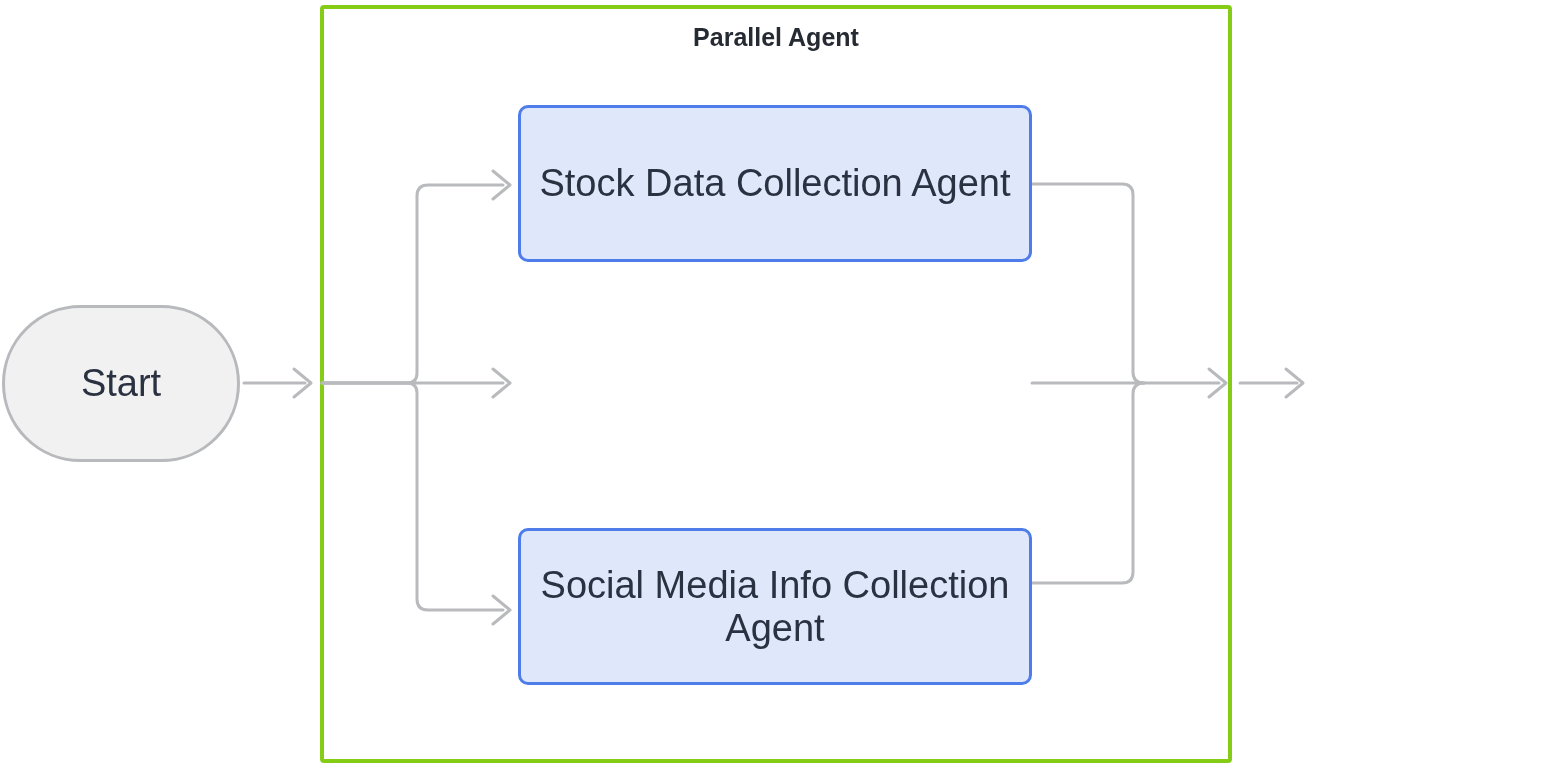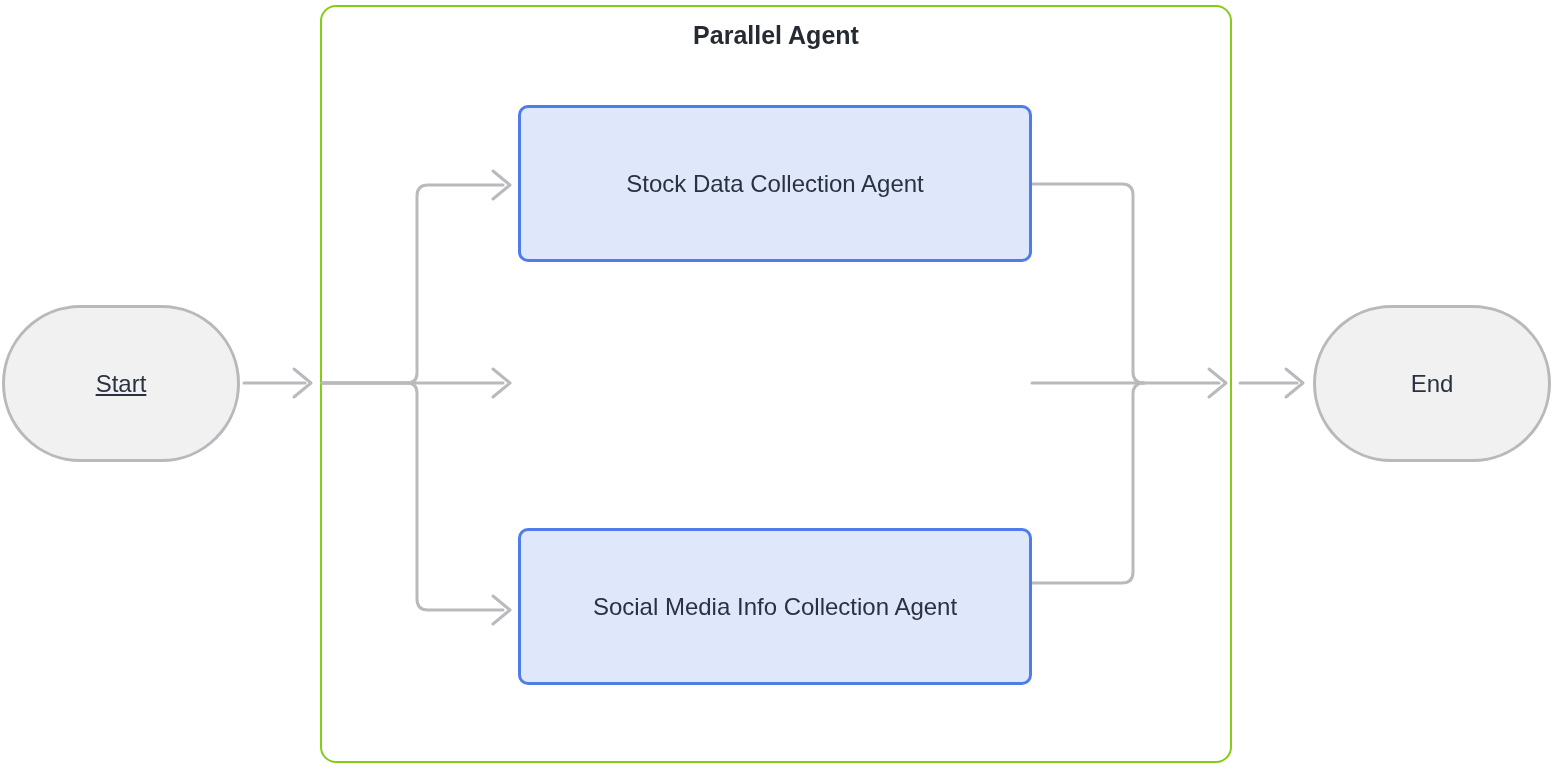--- a/index.html
+++ b/index.html
@@ -8,22 +8,22 @@
     width: 1552px;
     height: 769px;
     background: #ffffff;
     font-family: "Liberation Sans", sans-serif;
     overflow: hidden;
   }
   .group {
     position: absolute;
     left: 320px; top: 5px;
     width: 912px; height: 758px;
-    border: 2px solid #84cc16;
-    border-radius: 16px;
+    border: 4px solid #84cc16;
+    border-radius: 4px;
     background: #ffffff;
     box-sizing: border-box;
   }
   .group-title {
     text-align: center;
     padding-top: 14px;
     font-weight: bold;
     font-size: 25px;
     color: #262b33;
   }
@@ -31,31 +31,31 @@
     position: absolute;
     left: 0; top: 0;
     pointer-events: none;
   }
   .node {
     position: absolute;
     display: flex;
     align-items: center;
     justify-content: center;
     box-sizing: border-box;
-    font-size: 24px;
+    font-size: 38px;
     color: #2a3140;
     text-align: center;
   }
   .terminal {
     width: 238px; height: 157px;
     background: #f1f1f2;
     border: 3px solid #b7b9bc;
     border-radius: 80px;
   }
-  .start-node { left: 2px;    top: 305px; text-decoration: underline; }
+  .start-node { left: 2px;    top: 305px; }
   .end-node   { left: 1313px; top: 305px; }
   .agent {
     left: 518px;
     width: 514px; height: 157px;
     background: #dfe7fb;
     border: 3px solid #4e7de9;
     border-radius: 10px;
   }
   .agent-1 { top: 105px; }
   .agent-2 { top: 305px; }
@@ -108,17 +108,14 @@
 
   <div class="node agent agent-1">
     <span>Stock Data Collection Agent</span>
   </div>
 
 
   <div class="node agent agent-3">
     <span>Social Media Info Collection Agent</span>
   </div>
 
-  <div class="node terminal end-node">
-    <span>End</span>
-  </div>
 
 </div>
 
 </body></html>

